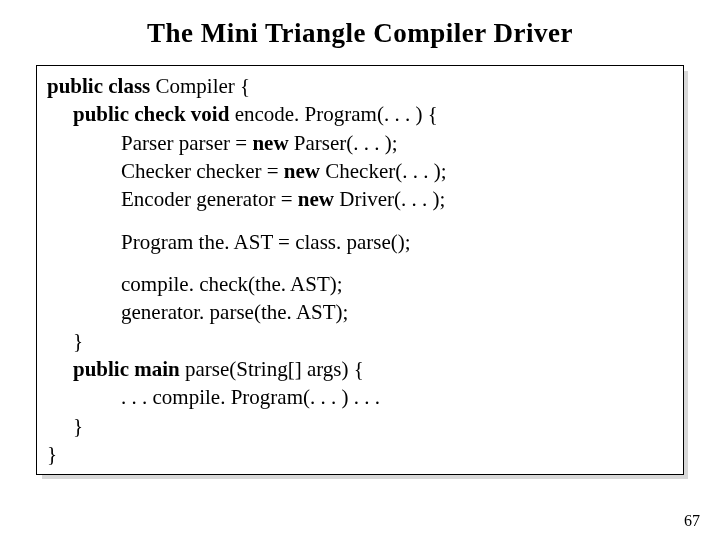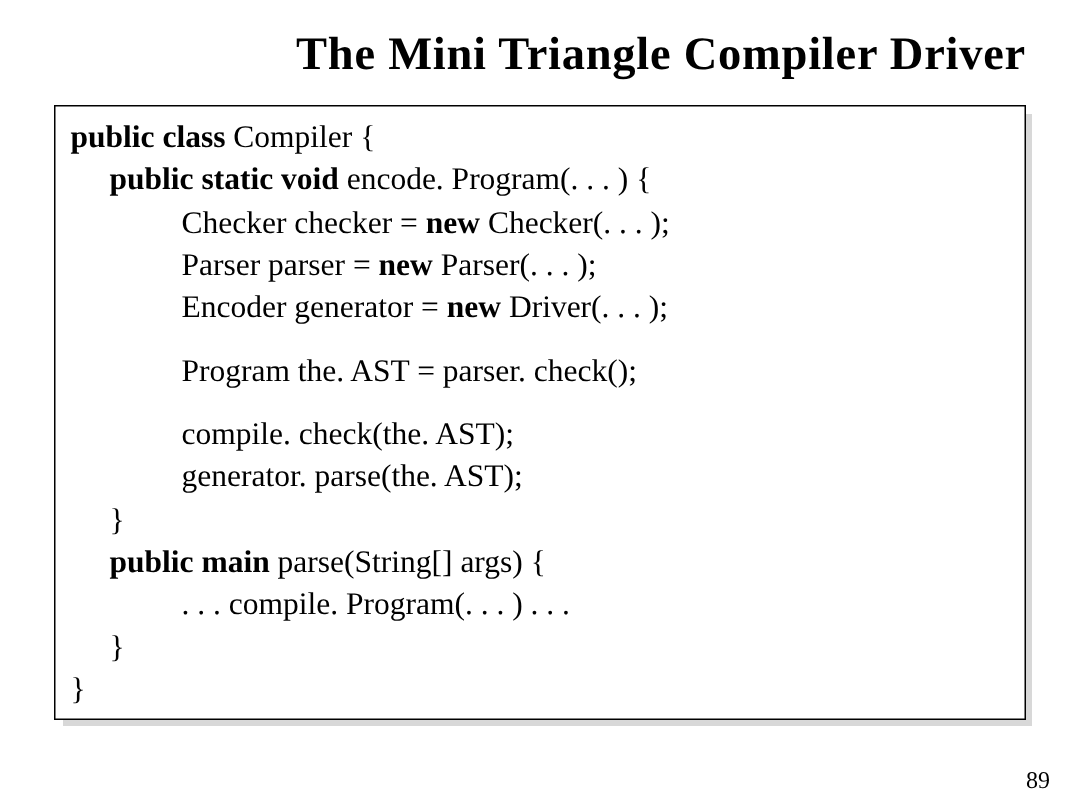--- a/index.html
+++ b/index.html
@@ -9,23 +9,23 @@
     }
     body {
       width: 720px;
       height: 540px;
       background: #fff;
       font-family: "Times New Roman", Times, serif;
       position: relative;
       padding: 18px 36px 0 36px;
     }
     .title {
-      font-size: 31px;
+      font-size: 27px;
       font-weight: bold;
-      text-align: right;
+      text-align: center;
       margin-bottom: 16px;
       letter-spacing: 0.5px;
     }
     .code-box-shadow {
       position: relative;
     }
     .code-box-shadow::after {
       content: "";
       position: absolute;
       top: 6px;
@@ -57,30 +57,30 @@
     .blank { height: 14px; }
   </style>
 </head>
 <body>
 
 <div class="title">The Mini Triangle Compiler Driver</div>
 
 <div class="code-box-shadow">
   <div class="code-box">
     <div><span class="kw">public class </span><span>Compiler {</span></div>
-    <div class="indent1"><span class="kw">public static void </span><span>encode. Program(. . . ) {</span></div>
+    <div class="indent1"><span class="kw">public check void </span><span>encode. Program(. . . ) {</span></div>
+    <div class="indent2"><span>Parser parser = </span><span class="kw">new </span><span>Parser(. . . );</span></div>
     <div class="indent2"><span>Checker checker = </span><span class="kw">new </span><span>Checker(. . . );</span></div>
-    <div class="indent2"><span>Parser parser = </span><span class="kw">new </span><span>Parser(. . . );</span></div>
     <div class="indent2"><span>Encoder generator = </span><span class="kw">new </span><span>Driver(. . . );</span></div>
     <div class="blank"></div>
-    <div class="indent2">Program the. AST = parser. check();</div>
+    <div class="indent2">Program the. AST = class. parse();</div>
     <div class="blank"></div>
     <div class="indent2">compile. check(the. AST);</div>
     <div class="indent2">generator. parse(the. AST);</div>
     <div class="indent1">}</div>
     <div class="indent1"><span class="kw">public main </span><span>parse(String[] args) {</span></div>
     <div class="indent2">. . . compile. Program(. . . ) . . .</div>
     <div class="indent1">}</div>
     <div>}</div>
   </div>
 </div>
 
-<div class="page-num">89</div>
+<div class="page-num">67</div>
 
 </body></html>

